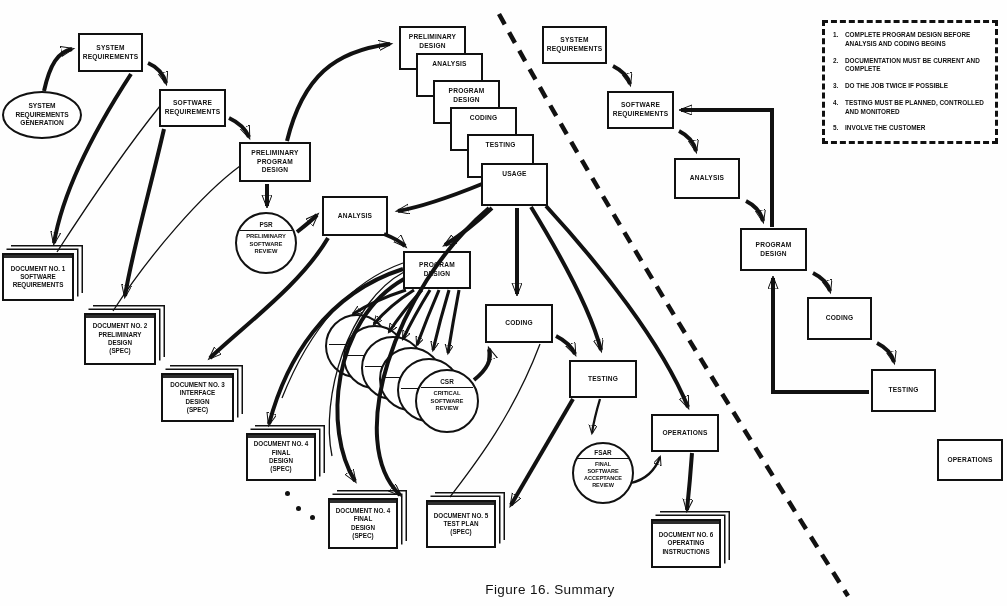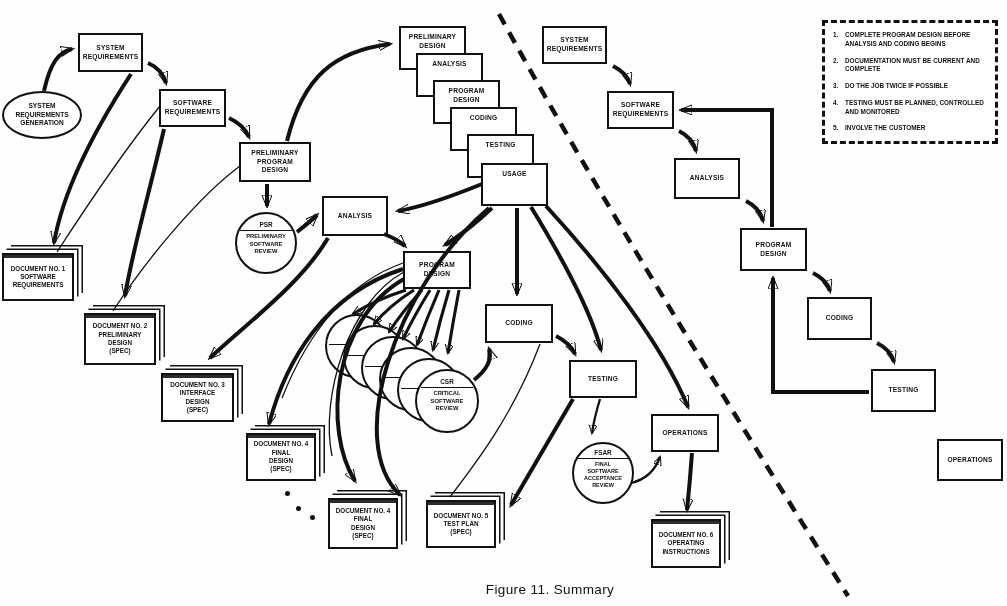--- a/index.html
+++ b/index.html
@@ -174,21 +174,21 @@
     <div class="rule">
       <span class="n">4.</span>
       <span>TESTING MUST BE PLANNED, CONTROLLED AND MONITORED</span>
     </div>
     <div class="rule">
       <span class="n">5.</span>
       <span>INVOLVE THE CUSTOMER</span>
     </div>
   </div>
 
-  <div class="caption">Figure 11. Summary</div>
+  <div class="caption">Figure 16. Summary</div>
 
   <svg class="arrows" width="1007" height="606" viewBox="0 0 1007 606">
     <defs>
       <marker id="mB" markerUnits="userSpaceOnUse" markerWidth="15" markerHeight="12" refX="11" refY="5" orient="auto">
         <path d="M0,0 L13,5 L0,10 Z" fill="#111" stroke="none"></path>
       </marker>
       <marker id="mM" markerUnits="userSpaceOnUse" markerWidth="11" markerHeight="9" refX="8" refY="4" orient="auto">
         <path d="M0,0 L9,4 L0,8 Z" fill="#111" stroke="none"></path>
       </marker>
     </defs>

